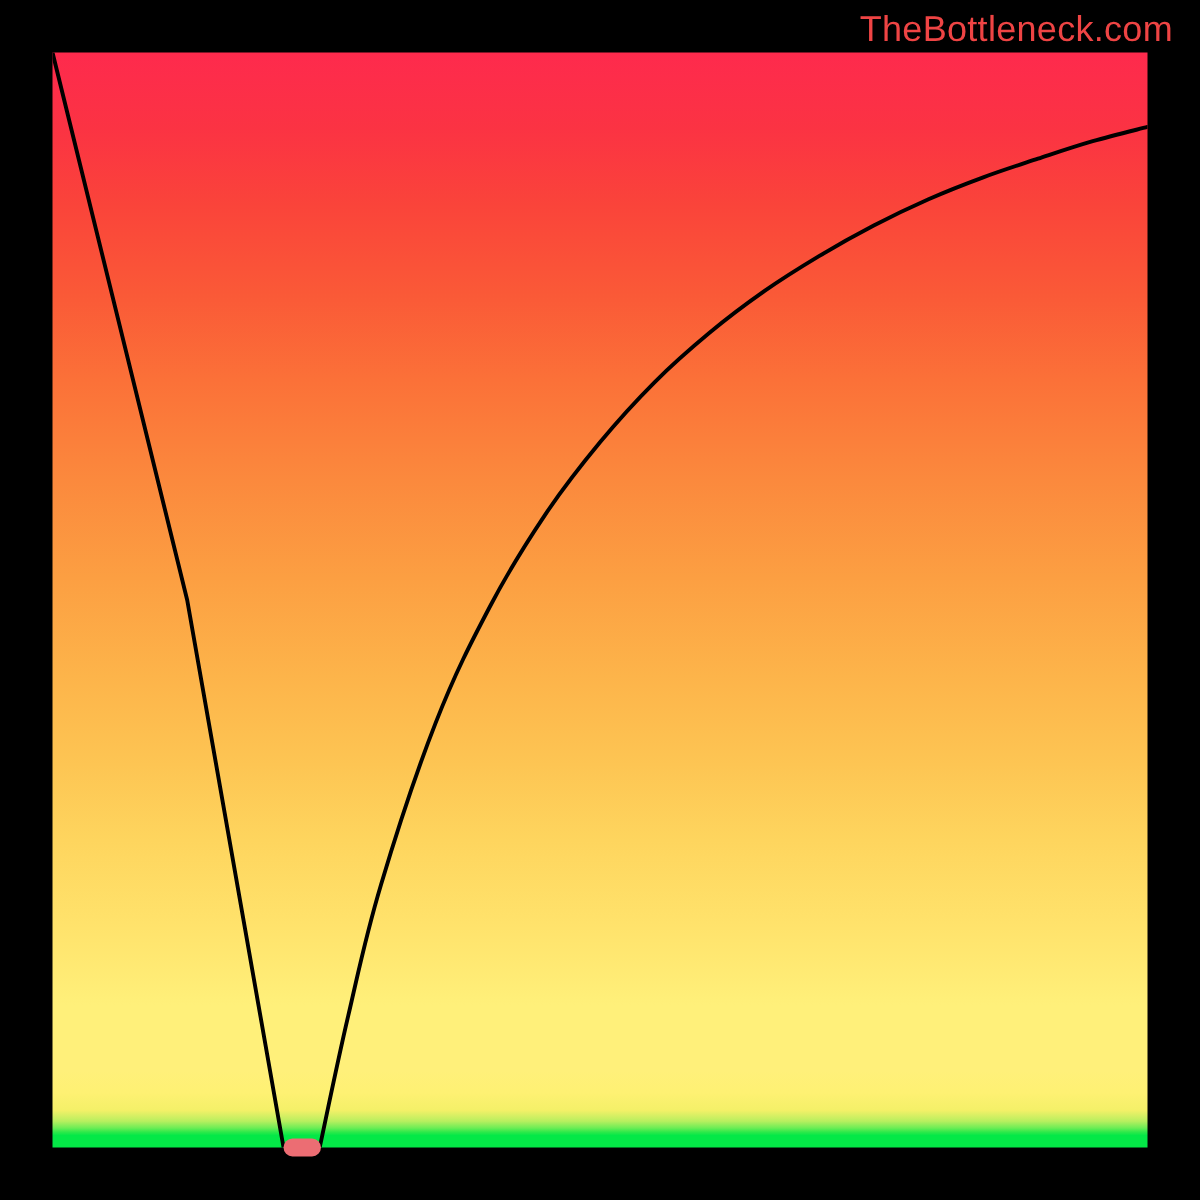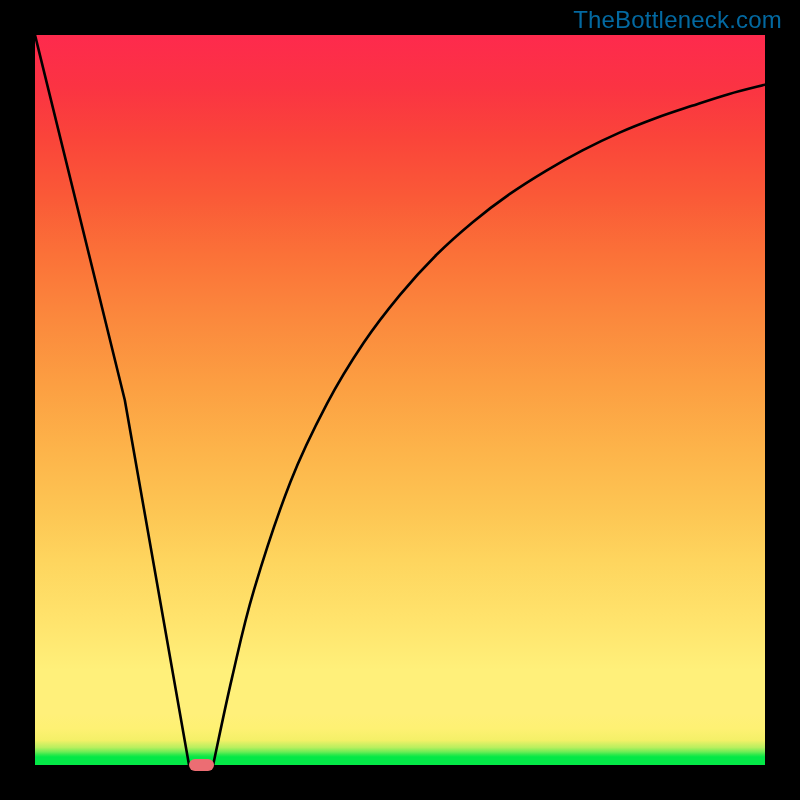--- a/index.html
+++ b/index.html
@@ -14,21 +14,21 @@
   .frame {
     position: relative;
     width: 800px;
     height: 800px;
     background: #000;
   }
   .watermark {
     position: absolute;
     top: 6px;
     right: 18px;
-    color: #0369a1;
+    color: #ef4444;
     font-size: 24px;
     font-weight: 400;
     letter-spacing: 0.2px;
     pointer-events: none;
     user-select: none;
   }
   .plot-area {
     position: absolute;
     left: 35px;
     top: 35px;

